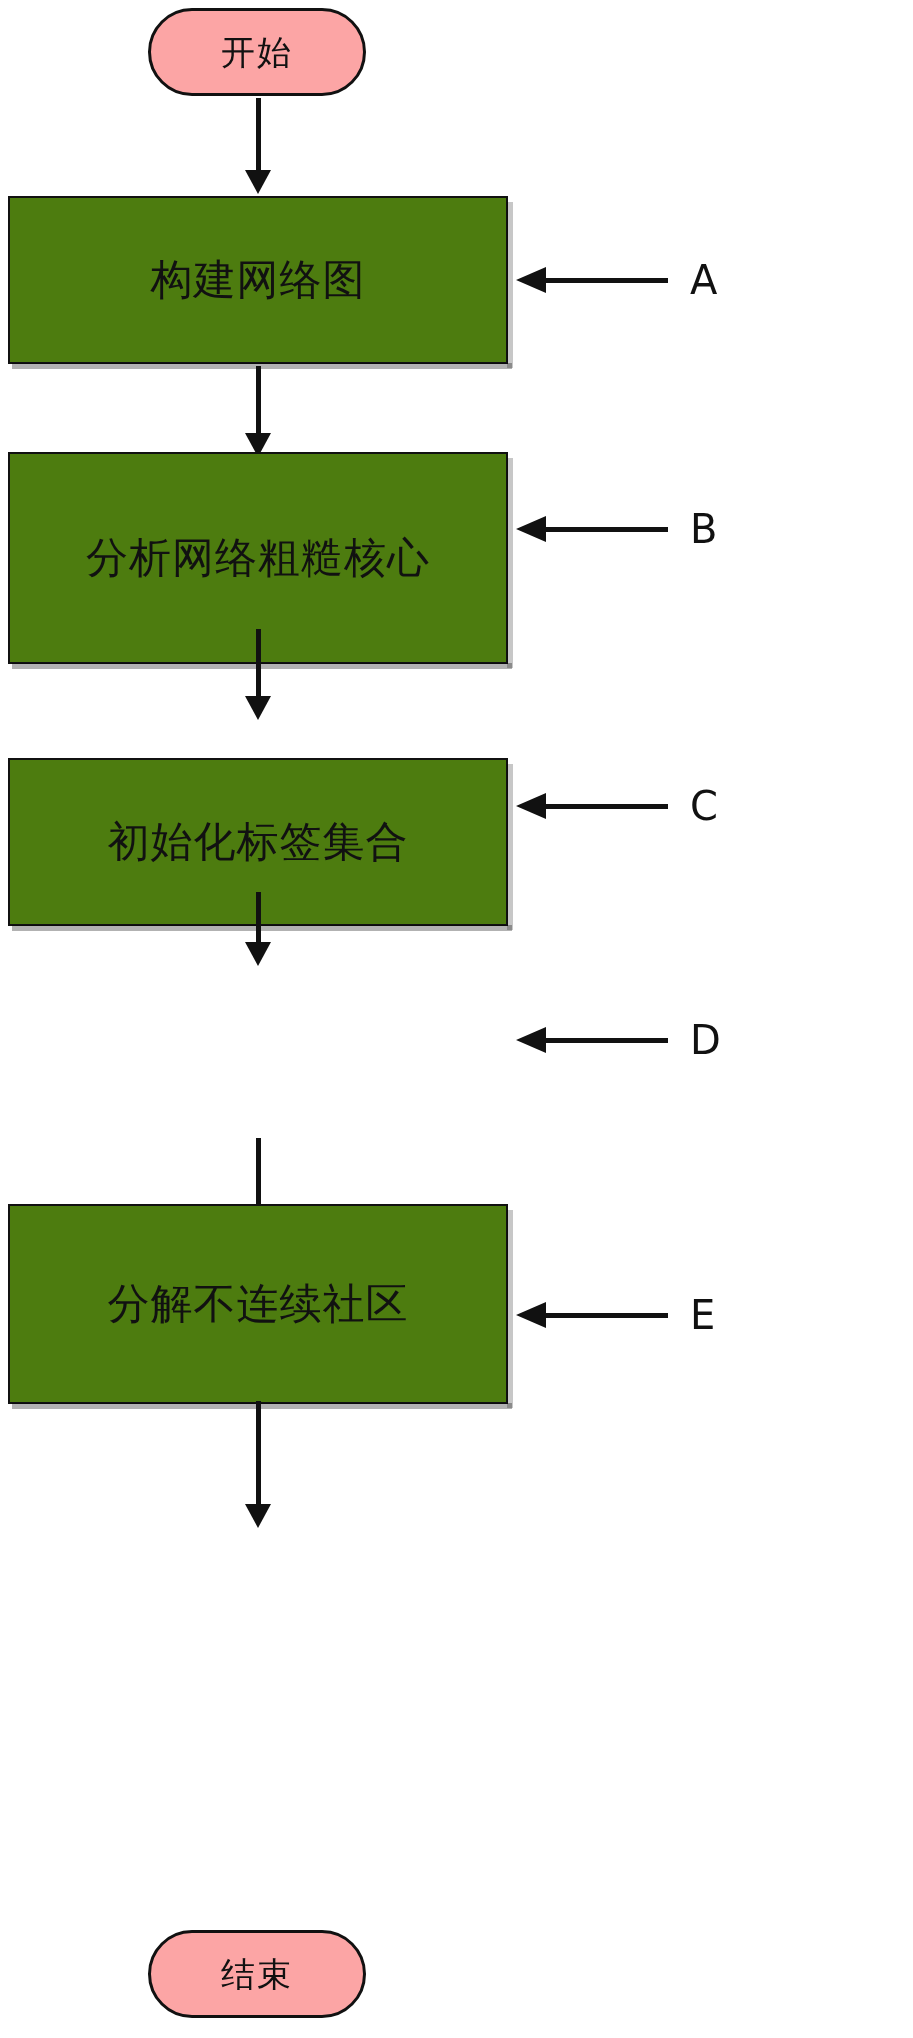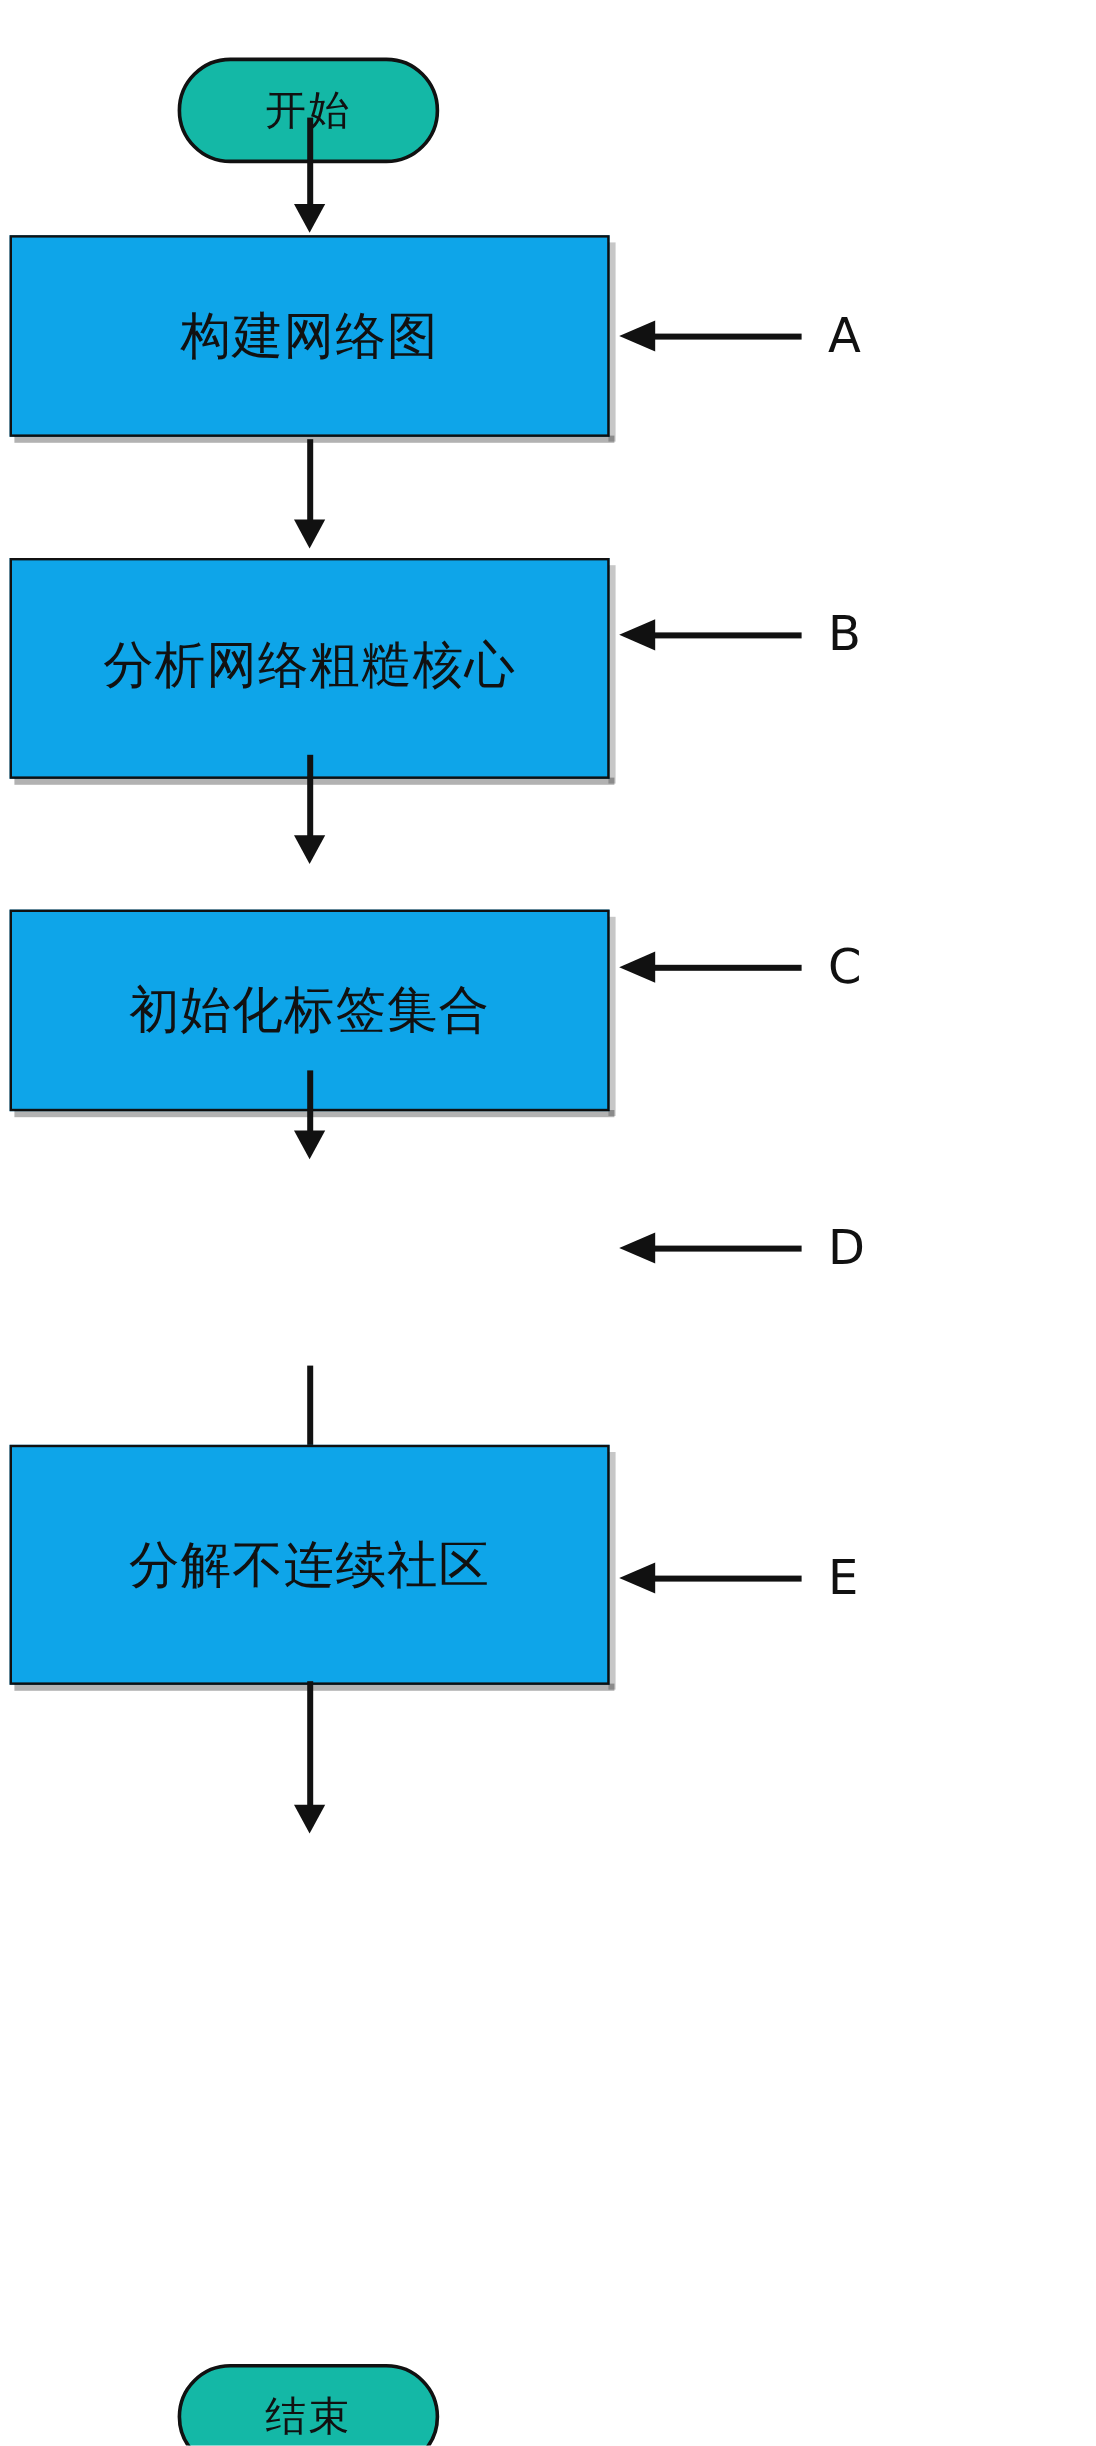--- a/index.html
+++ b/index.html
@@ -23,25 +23,24 @@
     width: 913px;
     height: 2038px;
   }
 
   
   .terminal {
     position: absolute;
     box-sizing: border-box;
     border: 3px solid #111111;
     border-radius: 70px;
-    background: #14b8a6;
+    background: #fca5a5;
     display: flex;
     align-items: center;
     justify-content: center;
-    margin-top: 40px;
   }
   .terminal .node-text {
     font-size: 34px;
     letter-spacing: 2px;
     line-height: 1;
     color: #111111;
     white-space: nowrap;
   }
 
   #node-start {
@@ -55,21 +54,21 @@
     top: 1930px;
     width: 218px;
     height: 88px;
   }
 
   
   .process-box {
     position: absolute;
     box-sizing: border-box;
     border: 2px solid #111111;
-    background: #0ea5e9;
+    background: #4d7c0f;
     display: flex;
     align-items: center;
     justify-content: center;
     left: 8px;
     width: 500px;
   }
   .process-box .node-text {
     font-size: 42px;
     letter-spacing: 1px;
     line-height: 1;
@@ -94,21 +93,21 @@
     top: 4px;
     bottom: -6px;
     right: -7px;
     width: 6px;
     background: rgba(0,0,0,0.22);
     filter: blur(0.6px);
     pointer-events: none;
   }
 
   #box-a { top: 196px; height: 168px; }
-  #box-b { top: 465px; height: 184px; font-family: Liberation Mono, monospace; }
+  #box-b { top: 452px; height: 212px; }
   #box-c { top: 758px; height: 168px; }
   #box-d { top: 968px; height: 168px; }
   #box-e { top: 1204px; height: 200px; }
 
   
   .v-arrow {
     position: absolute;
     left: 256px;
     width: 5px;
     background: #111111;

